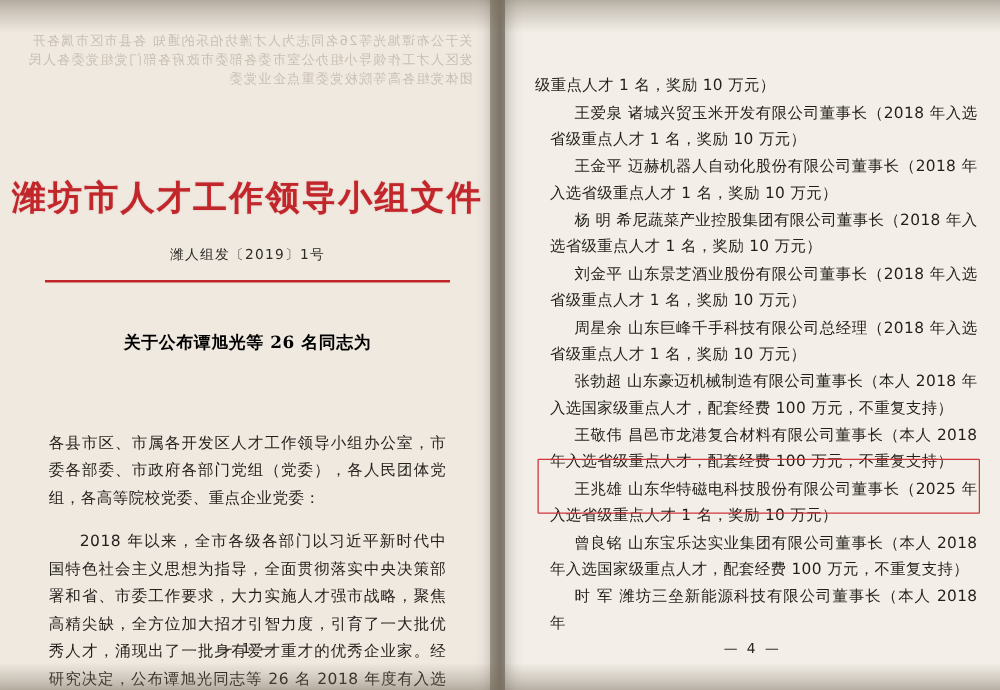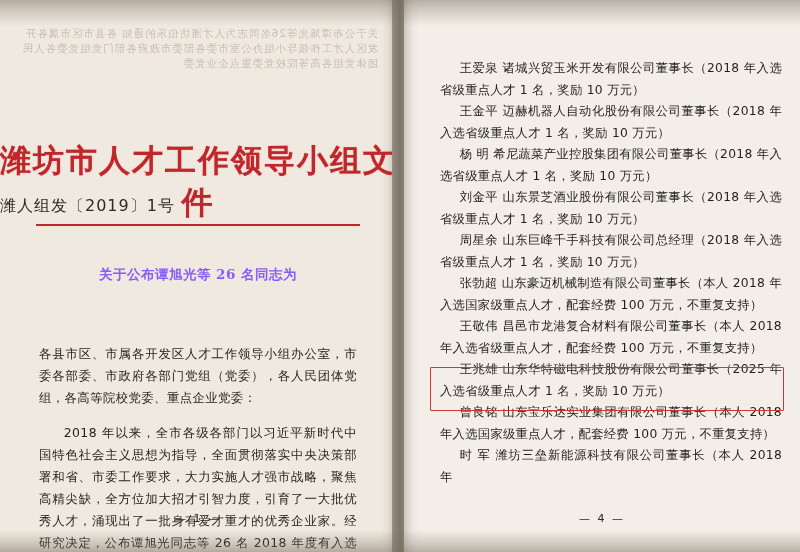--- a/index.html
+++ b/index.html
@@ -41,35 +41,35 @@
     transform:scaleX(-1);
     white-space:pre-wrap;
     pointer-events:none;
   }
   .masthead{
     position:absolute;left:0;right:0;top:140px;
     text-align:center;
     color:#c1262b;
     font-family:"DejaVu Serif", serif;
     font-weight:bold;
-    font-size:31px;
+    font-size:27px;
     letter-spacing:2px;
     text-shadow:0 0 1px rgba(193,38,43,.5);
   }
   .docnum{
     position:absolute;left:0;right:0;top:196px;
-    color:#2e2a26;font-size:16px;letter-spacing:1px;
+    text-align:center;color:#2e2a26;font-size:11px;letter-spacing:1px;
   }
   .redline{
     position:absolute;left:36px;right:36px;top:224px;height:2px;
     background:#c1262b;
   }
   .title{
     position:absolute;left:40px;right:40px;top:262px;
-    text-align:center;color:#8b5cf6;
+    text-align:center;color:#000000;
     font-family:"DejaVu Serif", serif;
     font-weight:bold;font-size:13.5px;line-height:24px;
     letter-spacing:.5px;
   }
   .body-left{
     position:absolute;left:26px;right:26px;top:330px;
     color:#241f1b;font-size:12.4px;line-height:22px;
     letter-spacing:.4px;text-align:justify;
   }
   .body-left p{margin:13px;}
@@ -126,20 +126,21 @@
       <p>各县市区、市属各开发区人才工作领导小组办公室，市委各部委、市政府各部门党组（党委），各人民团体党组，各高等院校党委、重点企业党委：</p>
       <p class="indent">2018 年以来，全市各级各部门以习近平新时代中国特色社会主义思想为指导，全面贯彻落实中央决策部署和省、市委工作要求，大力实施人才强市战略，聚焦高精尖缺，全方位加大招才引智力度，引育了一大批优秀人才，涌现出了一批身有爱才重才的优秀企业家。经研究决定，公布谭旭光同志等 26 名 2018 年度有入选省级</p>
     </div>
     <div class="pagenum-left">— 1 —</div>
   </div>
 
   <div class="gutter"></div>
 
   <div class="page-right">
     <div class="entries">
+      <p class="entry cont">级重点人才 1 名，奖励 10 万元）</p>
       <p class="entry start">王爱泉   诸城兴贸玉米开发有限公司董事长（2018 年入选省级重点人才 1 名，奖励 10 万元）</p>
       <p class="entry start">王金平   迈赫机器人自动化股份有限公司董事长（2018 年入选省级重点人才 1 名，奖励 10 万元）</p>
       <p class="entry start">杨  明   希尼蔬菜产业控股集团有限公司董事长（2018 年入选省级重点人才 1 名，奖励 10 万元）</p>
       <p class="entry start">刘金平   山东景芝酒业股份有限公司董事长（2018 年入选省级重点人才 1 名，奖励 10 万元）</p>
       <p class="entry start">周星余   山东巨峰千手科技有限公司总经理（2018 年入选省级重点人才 1 名，奖励 10 万元）</p>
       <p class="entry start">张勃超   山东豪迈机械制造有限公司董事长（本人 2018 年入选国家级重点人才，配套经费 100 万元，不重复支持）</p>
       <p class="entry start">王敬伟   昌邑市龙港复合材料有限公司董事长（本人 2018 年入选省级重点人才，配套经费 100 万元，不重复支持）</p>
       <p class="entry start">王兆雄   山东华特磁电科技股份有限公司董事长（2025 年入选省级重点人才 1 名，奖励 10 万元）</p>
       <p class="entry start">曾良铭   山东宝乐达实业集团有限公司董事长（本人 2018 年入选国家级重点人才，配套经费 100 万元，不重复支持）</p>
       <p class="entry start">时  军   潍坊三垒新能源科技有限公司董事长（本人 2018 年</p>

